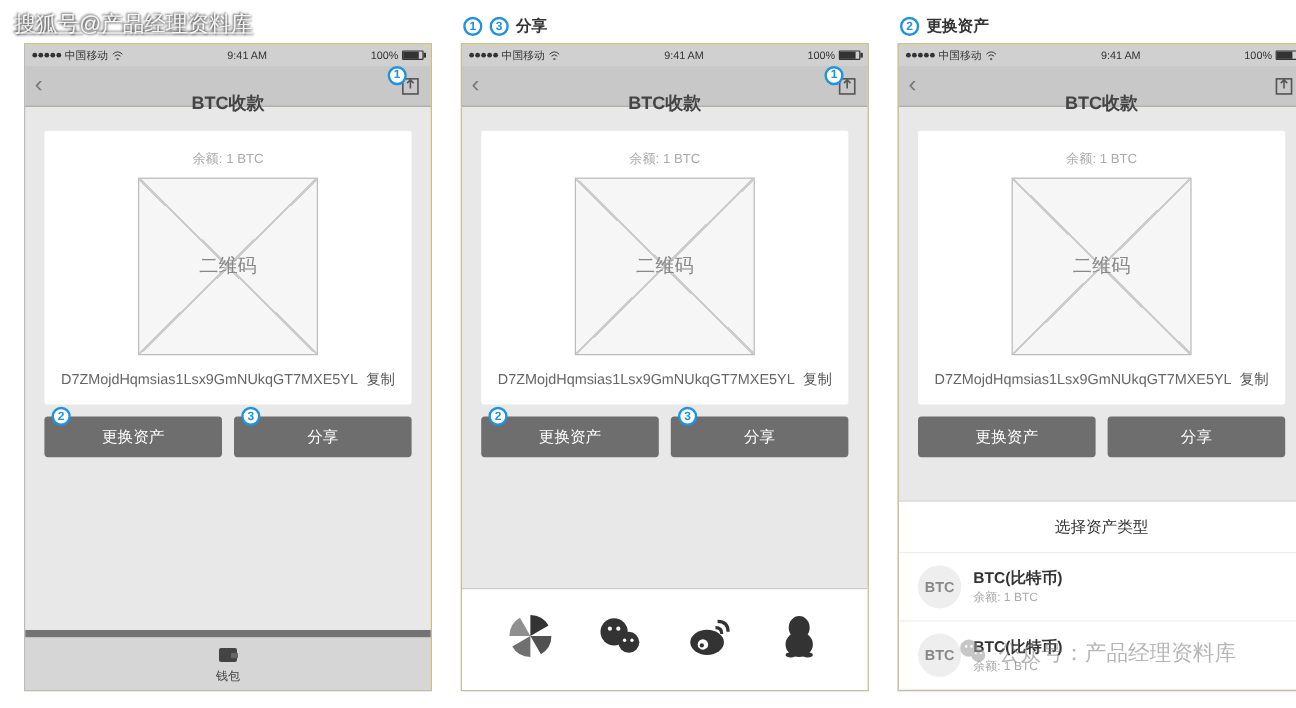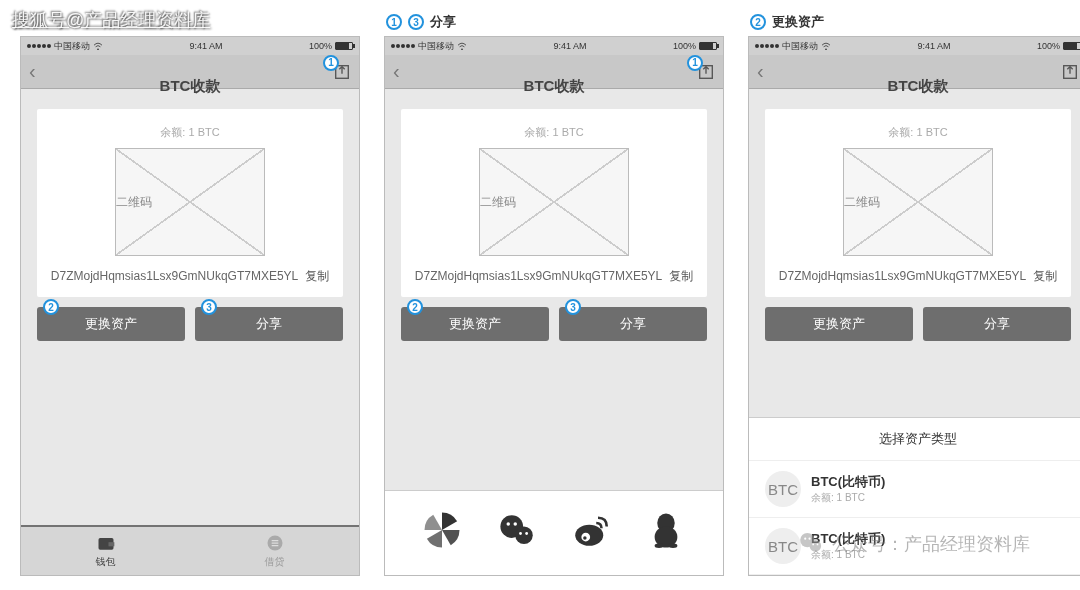--- a/index.html
+++ b/index.html
@@ -143,31 +143,32 @@
     border-radius: 2px;
     padding: 16px 12px 10px;
     text-align: center;
   }
   .balance {
     color: #aaa;
     font-size: 11px;
     margin-bottom: 8px;
   }
   .qr {
-    width: 150px; height: 108px;
+    width: 150px; height: 148px;
     margin: 0 auto 12px;
     border: 1px solid #bbb;
     position: relative;
     background:
       linear-gradient(to bottom right, transparent 49.5%, #ccc 49.5%, #ccc 50.5%, transparent 50.5%),
       linear-gradient(to bottom left, transparent 49.5%, #ccc 49.5%, #ccc 50.5%, transparent 50.5%),
       #f6f6f6;
     display: flex;
     align-items: center;
-    font-size: 12px;
+    justify-content: center;
+    font-size: 16px;
     color: #888;
   }
   .addr-row {
     font-size: 12px;
     color: #666;
     margin-bottom: 2px;
   }
   .copy-link {
     color: #555;
     margin-left: 4px;
@@ -192,21 +193,21 @@
     position: relative;
   }
   .btn-badge {
     position: absolute;
     top: -8px; left: 6px;
   }
   
   .tabbar {
     height: 50px;
     background: #d6d6d6;
-    border-top: 2px solid #737373;
+    border-top: 6px solid #737373;
     display: flex;
   }
   .tab {
     flex: 1;
     display: flex;
     flex-direction: column;
     align-items: center;
     justify-content: center;
     gap: 2px;
     color: #9a9a9a;
@@ -247,23 +248,23 @@
     gap: 10px;
     padding: 10px 16px;
     border-bottom: 1px solid #eee;
     cursor: pointer;
   }
   .asset-badge {
     width: 36px; height: 36px;
     border-radius: 50%;
     background: #eee;
     display: flex; align-items:center; justify-content:center;
-    font-size: 15px;
+    font-size: 12px;
     color: #888;
-    font-weight: 400;
+    font-weight: 700;
   }
   .asset-info { display:flex; flex-direction:column; }
   .asset-name { font-size: 13px; font-weight: 600; color:#333; }
   .asset-bal { font-size: 10px; color:#aaa; }
 </style>
 </head>
 <body>
 
 <div class="watermark-tl">搜狐号@产品经理资料库</div>
 <div class="watermark-br">
@@ -341,27 +342,20 @@
     </div>
 
     <div class="tabbar">
       <div class="tab active">
         <svg viewBox="0 0 24 24">
             <rect x="3" y="6" width="18" height="14" rx="2" fill="#444"></rect>
             <rect x="15" y="11" width="7" height="5" fill="#666"></rect>
           </svg>
         <span>钱包</span>
       </div>
-      <div class="tab">
-        <svg viewBox="0 0 24 24">
-            <circle cx="12" cy="12" r="9" fill="#aaa"></circle>
-            <path d="M8 9h8M8 12h8M8 15h8" stroke="#ddd" stroke-width="1.5"></path>
-          </svg>
-        <span>借贷</span>
-      </div>
     </div>
   </div>
 </div>
 
 <div class="column">
   <div class="anns">
     <span class="ann-badge">1</span>
     <span class="ann-badge">3</span>
     <span>分享</span>
   </div>

